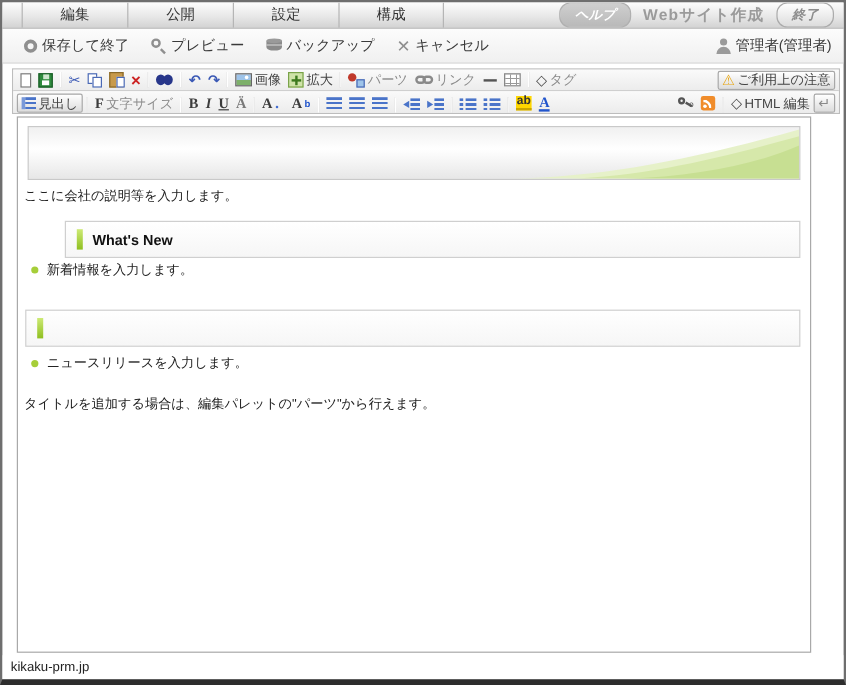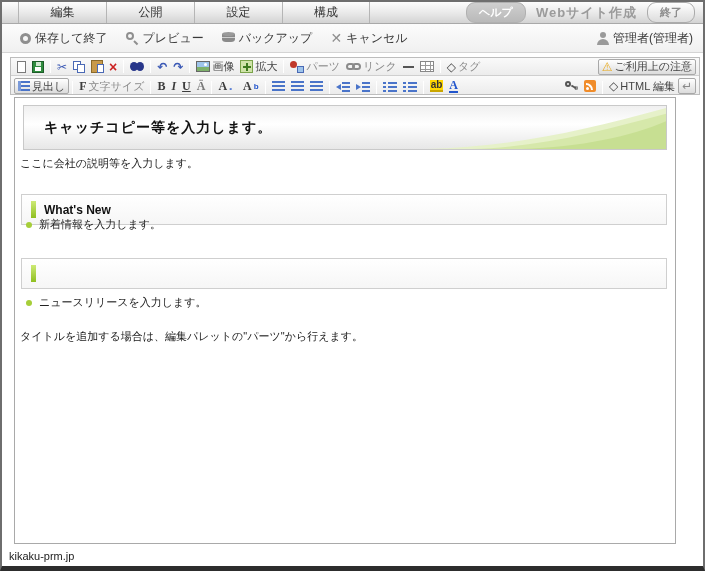--- a/index.html
+++ b/index.html
@@ -17,21 +17,21 @@
     border-bottom:1px solid #a9a9a9; display:flex; align-items:center;
   }
   .menu-tabs { display:flex; height:100%; margin-left:16px; }
   .menu-tab {
     width:88px; height:100%; display:flex; align-items:center; justify-content:center;
     font-size:12px; color:#333; border-left:1px solid #b5b5b5; cursor:default;
   }
   .menu-tab:last-child { border-right:1px solid #b5b5b5; }
   .menubar-right { margin-left:auto; display:flex; align-items:center; gap:10px; padding-right:8px; }
   .pill {
-    border-radius:9px; font-size:11px; padding:2px 12px; font-weight:bold;
+    border-radius:9px; font-size:11px; padding:2px 12px; font-weight:bold;font-style:italic;
   }
   .pill-help { background:linear-gradient(180deg,#cfcfcf,#b9b9b9); color:#fff; border:1px solid #b0b0b0; }
   .pill-exit { background:linear-gradient(180deg,#ffffff,#dcdcdc); color:#8d8d8d; border:1px solid #ababab; }
   .site-create { font-size:13px; font-weight:bold; color:#9b9b9b; letter-spacing:1px; }
 
   
   .actionbar {
     position:absolute; top:22px; left:0; right:0; height:29px;
     background:linear-gradient(180deg,#fcfcfc,#f0f0f0);
     border-bottom:1px solid #d4d4d4; display:flex; align-items:center;
@@ -128,21 +128,21 @@
     display:flex; align-items:center; overflow:hidden;
   }
   .banner-text { font-size:14px; font-weight:bold; color:#111; letter-spacing:1px; padding-left:20px; position:relative; z-index:2; }
   .banner svg { position:absolute; right:0; top:0; height:100%; z-index:1; }
   .desc-text { position:absolute; left:5px; top:58px; font-size:11px; color:#222; }
   .sec-box {
     position:absolute; left:6px; right:8px; height:31px;
     border:1px solid #cfcfcf; background:linear-gradient(180deg,#ffffff,#f6f6f6);
     display:flex; align-items:center; padding-left:9px;
   }
-  .sec-box.s1 { top:96px; } .sec-box.s2 { top:160px; }
+  .sec-box.s1 { top:86px;margin-left:33px; } .sec-box.s2 { top:160px; }
   .green-bar { width:5px; height:17px; background:linear-gradient(180deg,#cdea75,#8fbf20); margin-right:8px; }
   .sec-title { font-size:12px; font-weight:bold; color:#111; }
   .bullet-line { position:absolute; left:11px; display:flex; align-items:center; gap:7px; font-size:11px; color:#222; }
   .bullet-line.b1 { top:119px; } .bullet-line.b2 { top:197px; }
   .dot { width:6px; height:6px; border-radius:50%; background:#a6ce39; }
   .note-text { position:absolute; left:5px; top:231px; font-size:11px; color:#222; }
 
   
   .footer { position:absolute; left:0; right:0; top:544px; height:20px; background:#fff; }
   .footer-domain { position:absolute; left:7px; top:4px; font-size:11px; color:#222; }
@@ -386,21 +386,20 @@
       </div>
       <div class="tb-btn tb-raised">
           <span class="g" style="color:#8a8a8a">↵</span>
         </div>
     </div>
   </div>
 
   <div class="canvas">
 
     <div class="banner">
-      <span class="banner-text">キャッチコピー等を入力します。</span>
       <svg viewBox="0 0 240 45" width="240" height="45" preserveAspectRatio="none">
         <path d="M0,45 C80,43 150,28 240,2 L240,45 Z" fill="#e6f1c9"></path>
         <path d="M45,45 C115,43 175,26 240,8 L240,45 Z" fill="#d6e8aa"></path>
         <path d="M95,45 C155,43 205,32 240,16 L240,45 Z" fill="#c7df92"></path>
       </svg>
     </div>
 
     <div class="desc-text">ここに会社の説明等を入力します。</div>
 
     <div class="sec-box s1">

